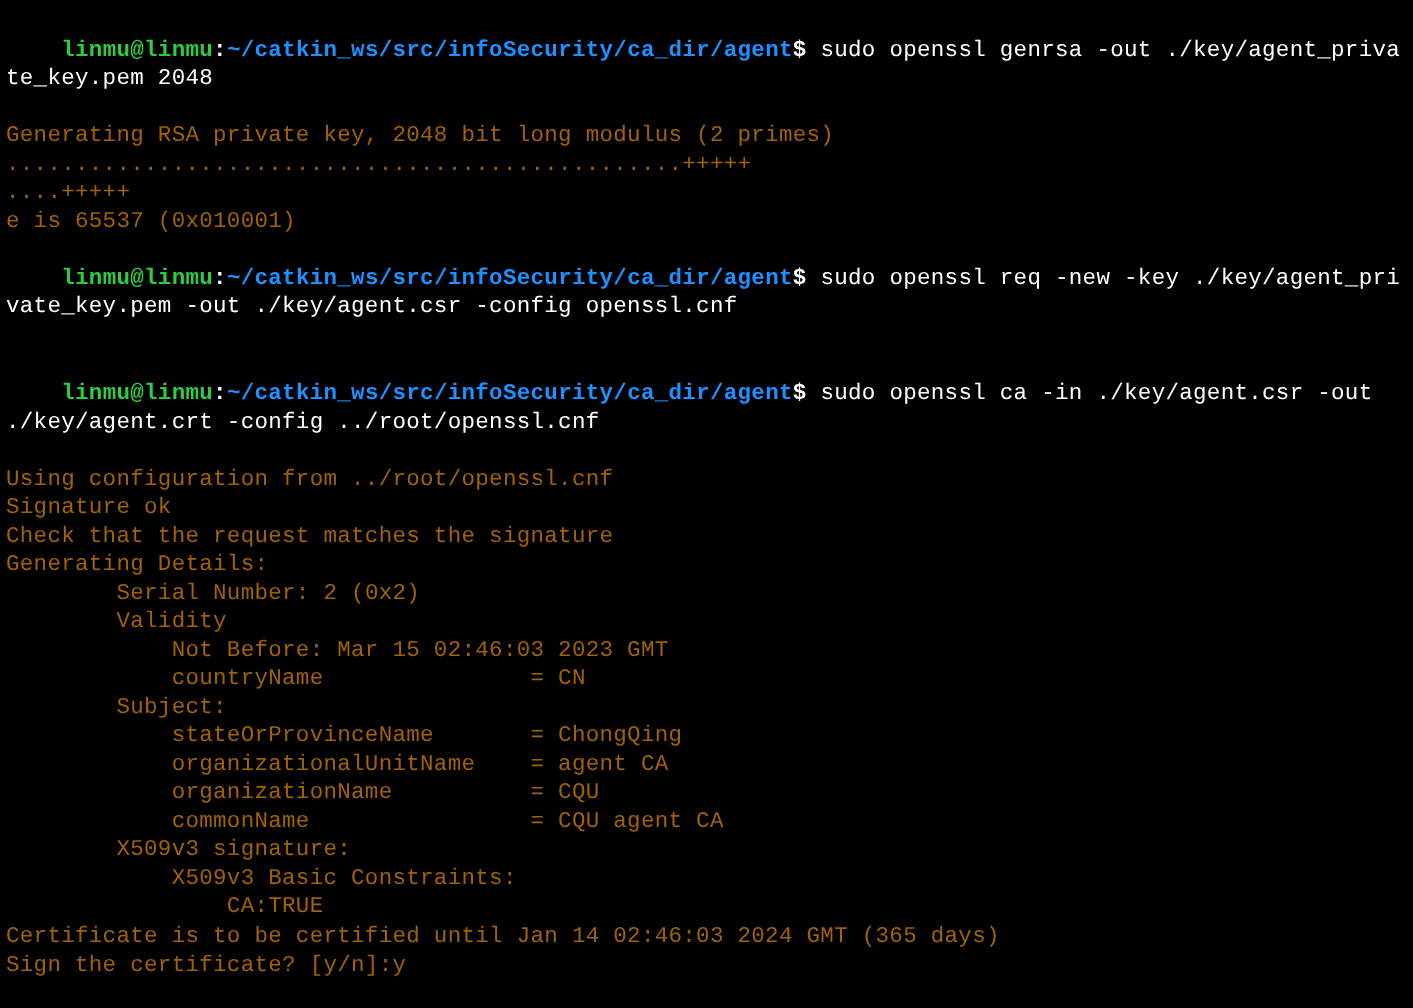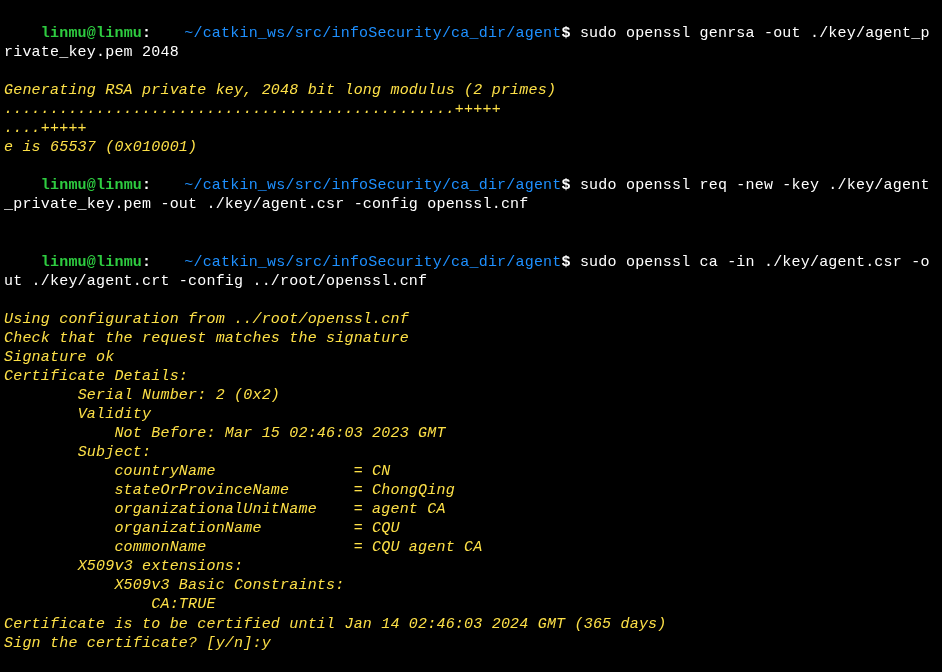--- a/index.html
+++ b/index.html
@@ -13,24 +13,24 @@
     width: 942px;
     height: 672px;
     overflow: hidden;
     letter-spacing: 0.2px;
   }
   .line { white-space: pre-wrap; word-break: break-all; }
   .user { color: #2ecc40; font-weight: bold; }
   .at   { color: #2ecc40; font-weight: bold; }
   .host { color: #2ecc40; font-weight: bold; }
   .colon{ color: #fff; font-weight: bold; }
-  .path { color: #1e90ff; font-weight: normal; margin-left: 33px; }
+  .path { color: #1e90ff; font-weight: bold; }
   .dollar{ color: #fff; font-weight: bold; }
   .cmd  { color: #fff; }
-  .out  { color: #fde047; font-style: italic; }
+  .out  { color: #a16207; }
   .blank { height: 1.27em; }
 </style>
 </head>
 <body>
 
 <div>
 
   <div class="line">
     <span class="user">linmu</span><span class="at">@</span><span class="host">linmu</span><span class="colon">:</span><span class="path">~/catkin_ws/src/infoSecurity/ca_dir/agent</span><span class="dollar">$</span><span class="cmd"> </span><span class="cmd">sudo openssl genrsa -out ./key/agent_private_key.pem 2048</span>
   </div>
@@ -41,32 +41,32 @@
 
   <div class="line">
     <span class="user">linmu</span><span class="at">@</span><span class="host">linmu</span><span class="colon">:</span><span class="path">~/catkin_ws/src/infoSecurity/ca_dir/agent</span><span class="dollar">$</span><span class="cmd"> </span><span class="cmd">sudo openssl req -new -key ./key/agent_private_key.pem -out ./key/agent.csr -config openssl.cnf</span>
   </div>
 
   <div class="line">
     <span class="user">linmu</span><span class="at">@</span><span class="host">linmu</span><span class="colon">:</span><span class="path">~/catkin_ws/src/infoSecurity/ca_dir/agent</span><span class="dollar">$</span><span class="cmd"> </span><span class="cmd">sudo openssl ca -in ./key/agent.csr -out ./key/agent.crt -config ../root/openssl.cnf</span>
   </div>
 
   <div class="line out">Using configuration from ../root/openssl.cnf</div>
+  <div class="line out">Signature ok</div>
   <div class="line out">Check that the request matches the signature</div>
-  <div class="line out">Signature ok</div>
-  <div class="line out">Certificate Details:</div>
+  <div class="line out">Generating Details:</div>
   <div class="line out">        Serial Number: 2 (0x2)</div>
   <div class="line out">        Validity</div>
   <div class="line out">            Not Before: Mar 15 02:46:03 2023 GMT</div>
+  <div class="line out">            countryName               = CN</div>
   <div class="line out">        Subject:</div>
-  <div class="line out">            countryName               = CN</div>
   <div class="line out">            stateOrProvinceName       = ChongQing</div>
   <div class="line out">            organizationalUnitName    = agent CA</div>
   <div class="line out">            organizationName          = CQU</div>
   <div class="line out">            commonName                = CQU agent CA</div>
-  <div class="line out">        X509v3 extensions:</div>
+  <div class="line out">        X509v3 signature:</div>
   <div class="line out">            X509v3 Basic Constraints: </div>
   <div class="line out">                CA:TRUE</div>
   <div class="line out">Certificate is to be certified until Jan 14 02:46:03 2024 GMT (365 days)</div>
   <div class="line out">Sign the certificate? [y/n]:y</div>
   <div class="blank"></div>
 
 </div>
 
 </body></html>

